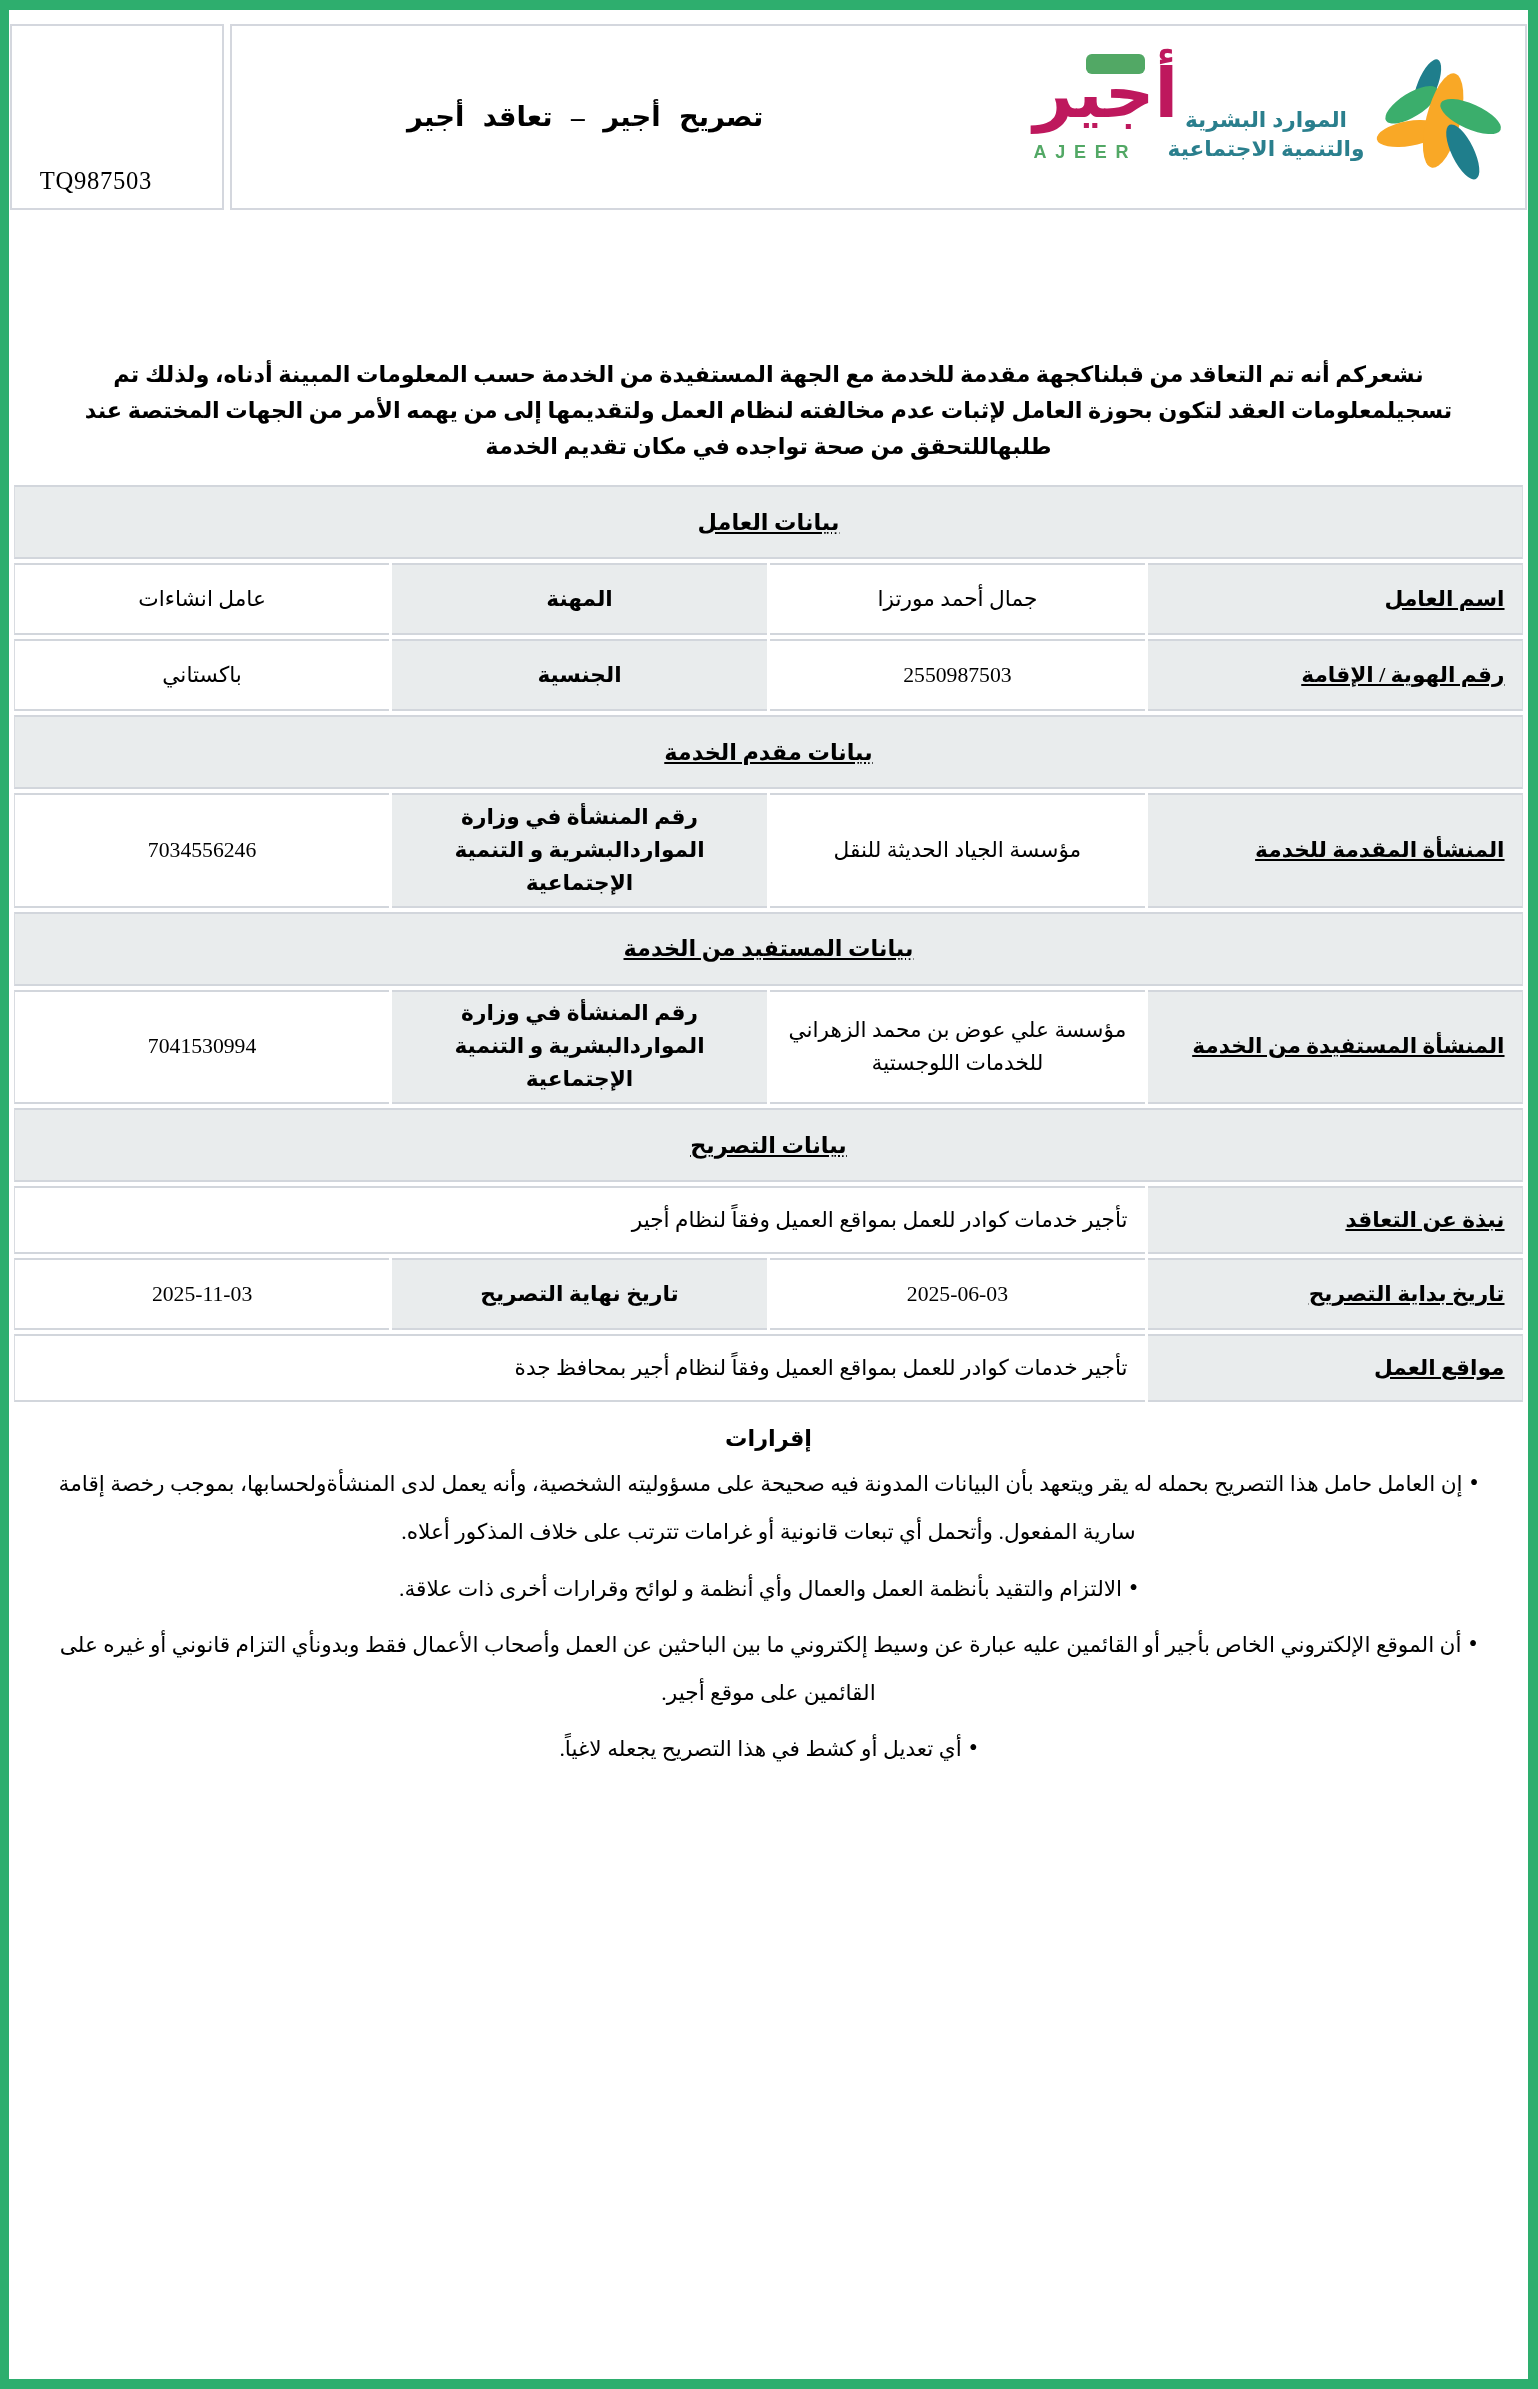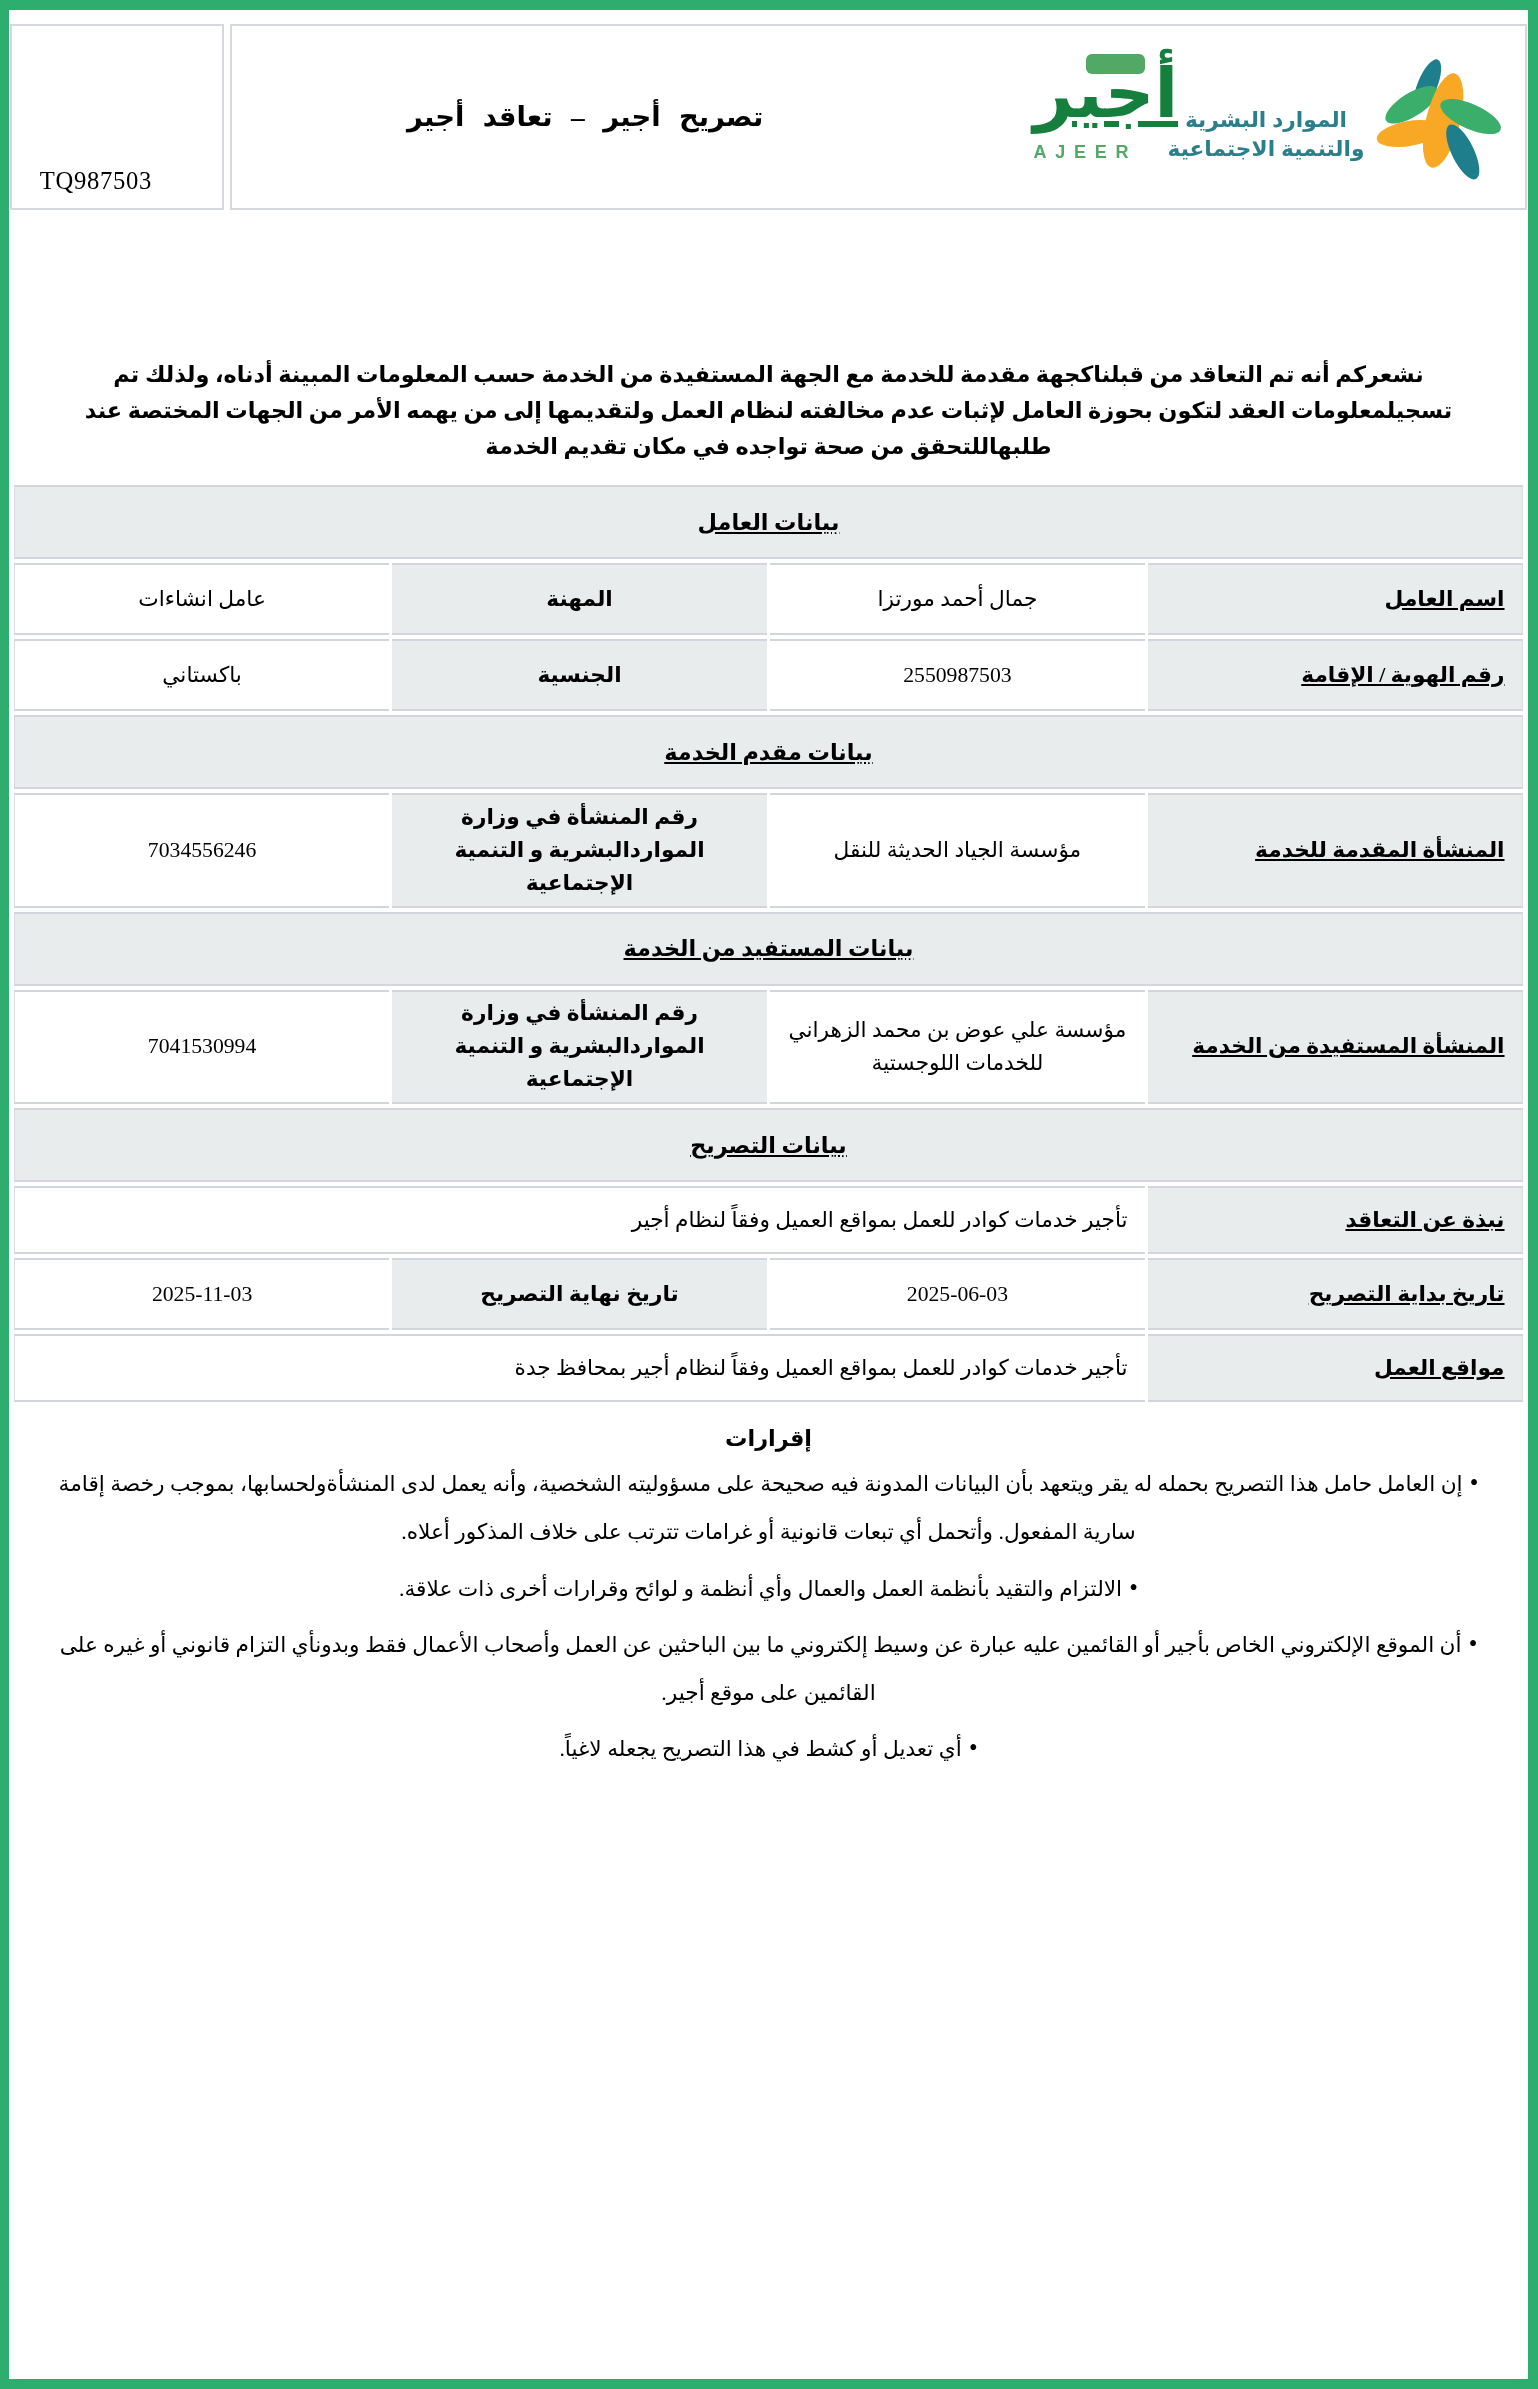--- a/index.html
+++ b/index.html
@@ -23,21 +23,21 @@
   }
   
   .ajeer{ position:absolute; right:329px; top:27.4px; width:162px; direction:ltr; text-align:left; }
   .ajeer-word{ position:relative; width:100%; height:87px; }
   .ajeer-accent{
     position:absolute; left:52px; top:0; width:59px; height:20px;
     background:#52a865; border-radius:5.8px; z-index:0;
   }
   .ajeer-ar{
     position:relative; z-index:1; font-size:69px; line-height:79px; font-weight:bold;
-    color:#15803d; font-family:"DejaVu Sans",sans-serif;text-decoration:underline;
+    color:#be185d; font-family:"DejaVu Sans",sans-serif;
   }
   .ajeer-en{
     margin-top:1.4px; color:#52a865; font-size:18px; font-weight:bold;
     letter-spacing:8.7px; font-family:"Liberation Sans","DejaVu Sans",sans-serif;
   }
   
   .ministry{
     position:absolute; right:16px; top:21.7px; height:144px;
     display:flex; flex-direction:row; align-items:center; gap:7.2px; direction:rtl;
   }

